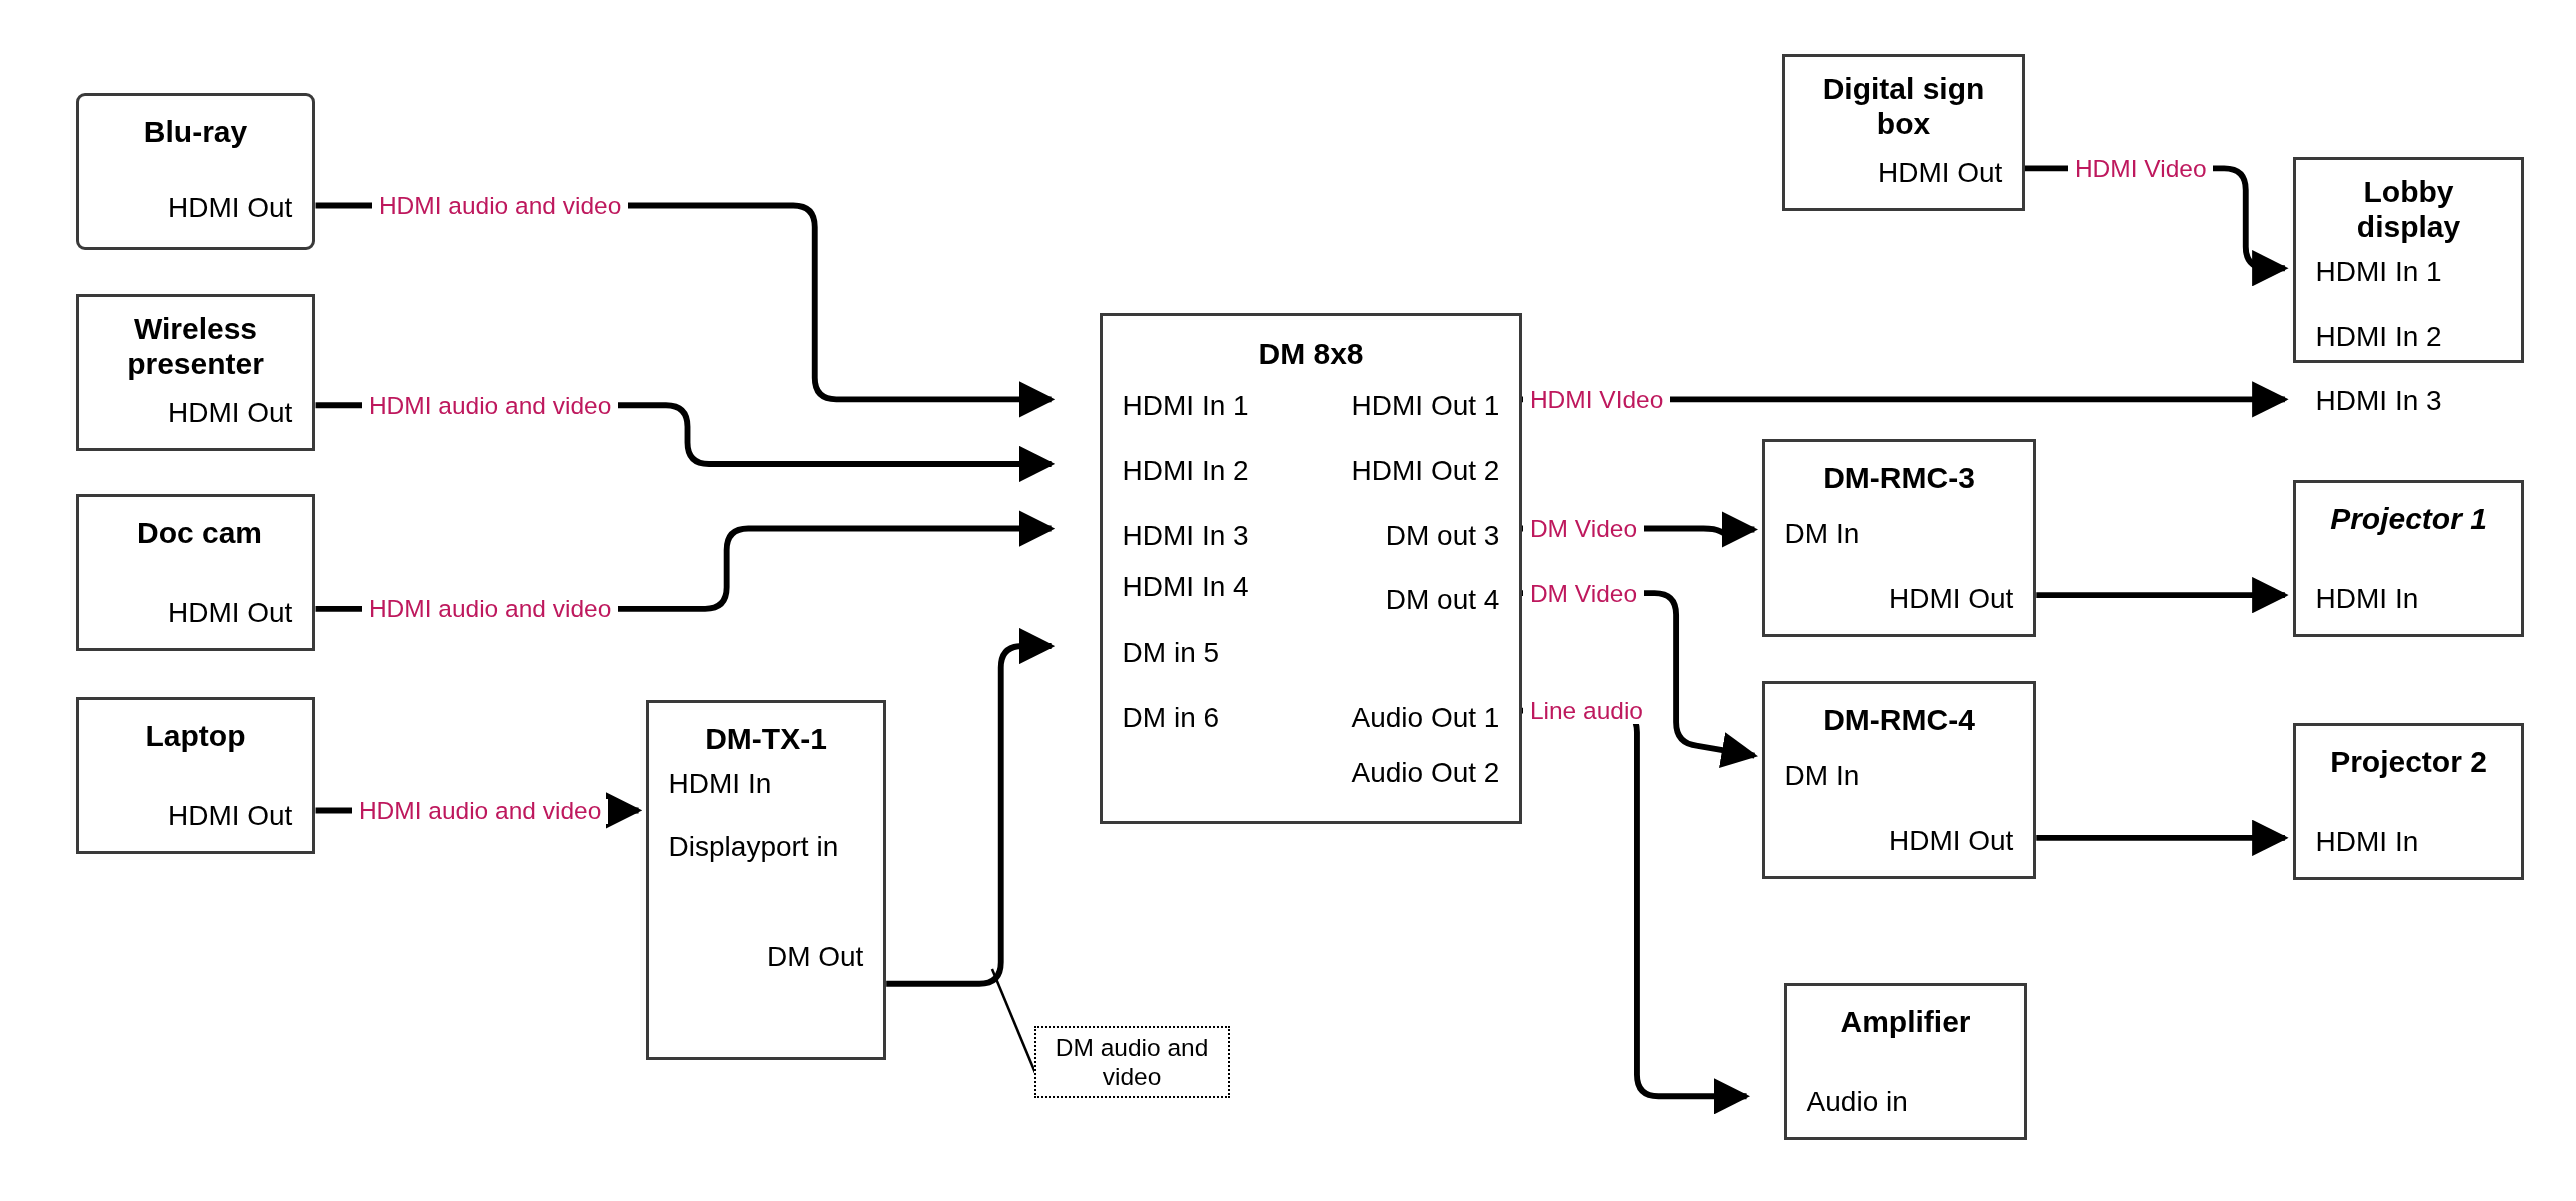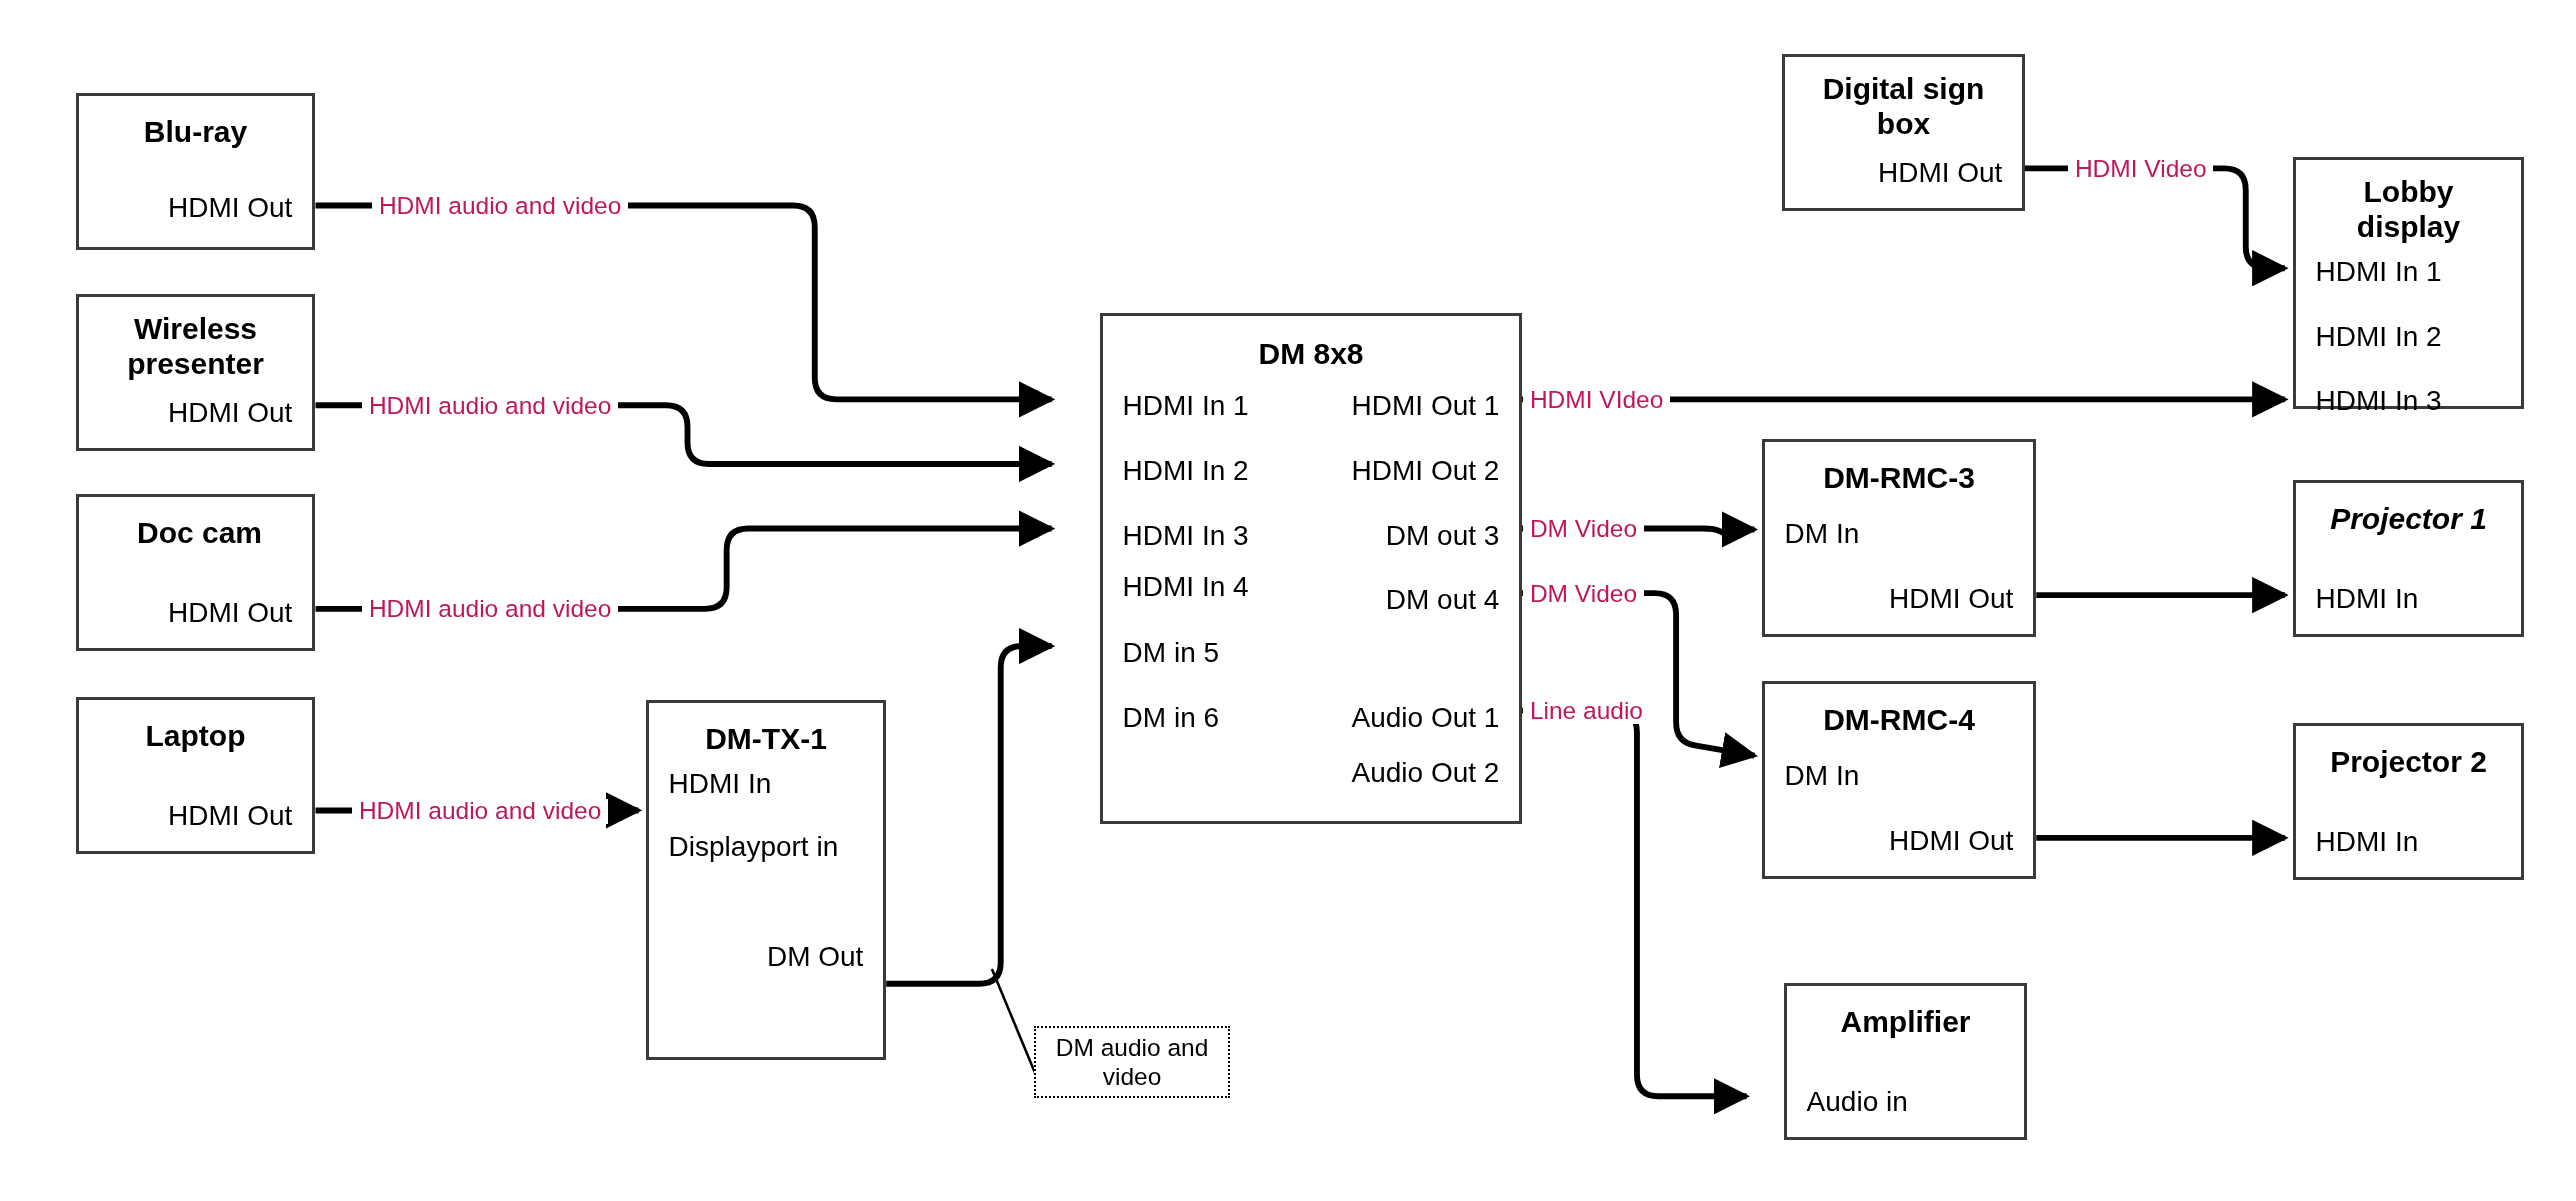--- a/index.html
+++ b/index.html
@@ -93,21 +93,21 @@
       <path d="M 2068,172 L 2272,172 Q 2294,172 2294,194 L 2294,252 Q 2294,274 2316,274 L 2334,274" marker-end="url(#arw)"></path>
 
       <path d="M 2080,608 L 2334,608" marker-end="url(#arw)"></path>
 
       <path d="M 2080,856 L 2334,856" marker-end="url(#arw)"></path>
     </g>
 
     <path d="M 1013,990 L 1057,1096" fill="none" stroke="#000" stroke-width="2.6"></path>
   </svg>
 
-  <div class="dev" style="left:76px;top:93px;width:239px;height:157px;">
+  <div class="dev" style="left:76px;top:93px;width:239px;height:157px;border-radius:9px;">
     <div class="title" style="top:17.6px;">Blu-ray</div>
     <div class="port r" style="top:98px;">HDMI Out</div>
   </div>
 
   <div class="dev" style="left:76px;top:294px;width:239px;height:157px;">
     <div class="title" style="top:13.7px;">Wireless</div>
     <div class="title" style="top:49px;">presenter</div>
     <div class="port r" style="top:102px;">HDMI Out</div>
   </div>
 
@@ -145,21 +145,21 @@
     <div class="port r" style="top:388px;">Audio Out 1</div>
     <div class="port r" style="top:443px;">Audio Out 2</div>
   </div>
 
   <div class="dev" style="left:1782px;top:54px;width:243px;height:157px;">
     <div class="title" style="top:13.7px;">Digital sign</div>
     <div class="title" style="top:49px;">box</div>
     <div class="port r" style="top:102px;">HDMI Out</div>
   </div>
 
-  <div class="dev" style="left:2293px;top:157px;width:231px;height:252px;">
+  <div class="dev" style="left:2293px;top:157px;width:231px;height:206px;">
     <div class="title" style="top:13.7px;">Lobby</div>
     <div class="title" style="top:49px;">display</div>
     <div class="port l" style="top:98px;">HDMI In 1</div>
     <div class="port l" style="top:163px;">HDMI In 2</div>
     <div class="port l" style="top:227px;">HDMI In 3</div>
   </div>
 
   <div class="dev" style="left:1762px;top:439px;width:274px;height:198px;">
     <div class="title" style="top:17.6px;">DM-RMC-3</div>
     <div class="port l" style="top:78px;">DM In</div>

